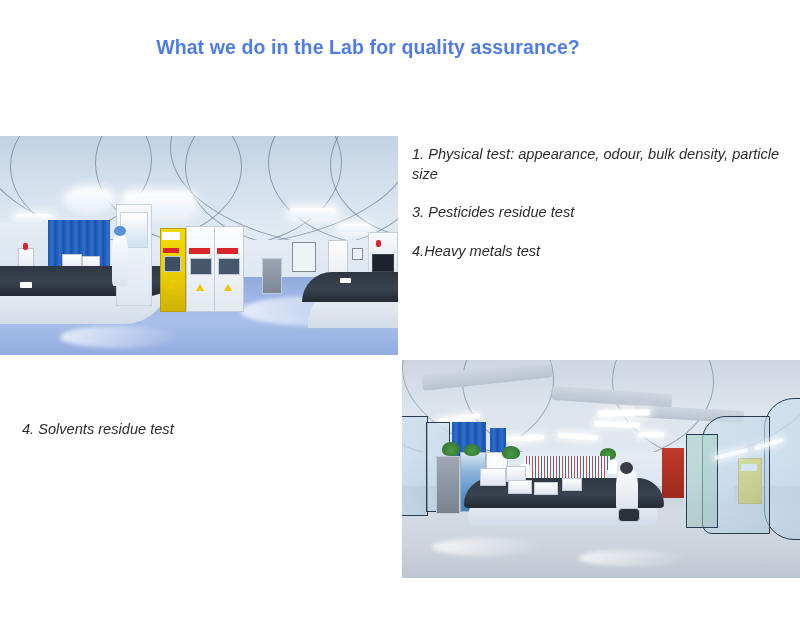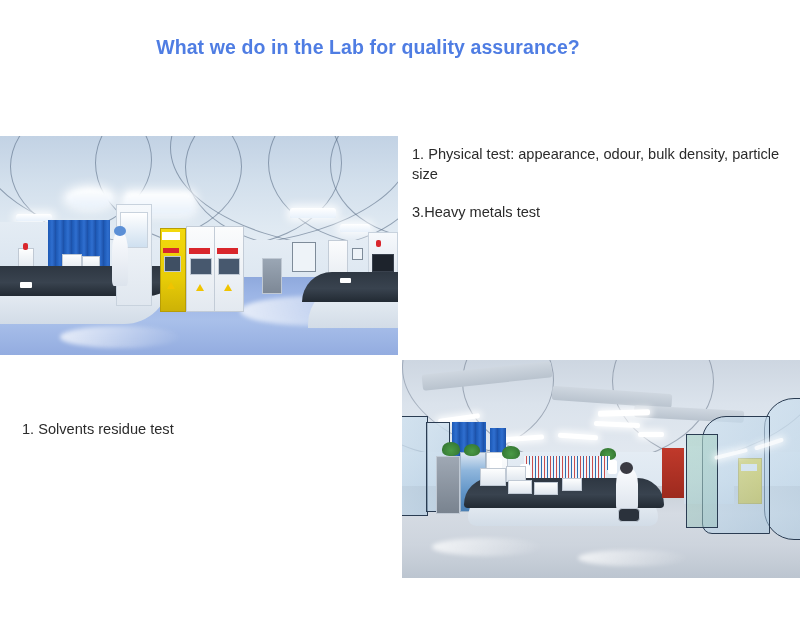--- a/index.html
+++ b/index.html
@@ -217,20 +217,21 @@
     top: 145px;
     width: 388px;
   }
   #list-bottom-left {
     left: 22px;
     top: 420px;
     width: 370px;
   }
   .list-item {
     margin: 0 0 18px 0;
+    font-style: italic;
   }
   #list-right .list-item { margin-bottom: 19px; }
   #list-bottom-left .list-item { margin-bottom: 23px; }
   .list-item:last-child { margin-bottom: 0; }
 </style>
 </head>
 <body>
 
 <div id="page-title">What we do in the Lab for quality assurance?</div>
 
@@ -375,18 +376,19 @@
     <div class="glass-pane" style="left:362px; top:38px; width:60px; height:140px; border-radius:30px 0 0 30px;"></div>
     <div class="glass-pane" style="left:300px; top:56px; width:66px; height:116px; border-radius:24px 0 0 10px;"></div>
     <div class="glass-pane" style="left:284px; top:74px; width:30px; height:92px; background:linear-gradient(135deg,rgba(176,214,204,0.7),rgba(150,190,186,0.5));"></div>
     <div class="tube-light" style="left:312px; top:92px; width:34px; height:4px; transform:rotate(-14deg); opacity:0.85;"></div>
     <div class="tube-light" style="left:352px; top:82px; width:30px; height:4px; transform:rotate(-18deg); opacity:0.85;"></div>
   </div>
 </div>
 
 <div class="text-block" id="list-right">
   <p class="list-item">1. Physical test: appearance, odour, bulk density, particle size</p>
-  <p class="list-item">3.Heavy metals test</p>
+  <p class="list-item">3. Pesticides residue test</p>
+  <p class="list-item">4.Heavy metals test</p>
 </div>
 
 <div class="text-block" id="list-bottom-left">
-  <p class="list-item">1. Solvents residue test</p>
+  <p class="list-item">4. Solvents residue test</p>
 </div>
 
 </body></html>

